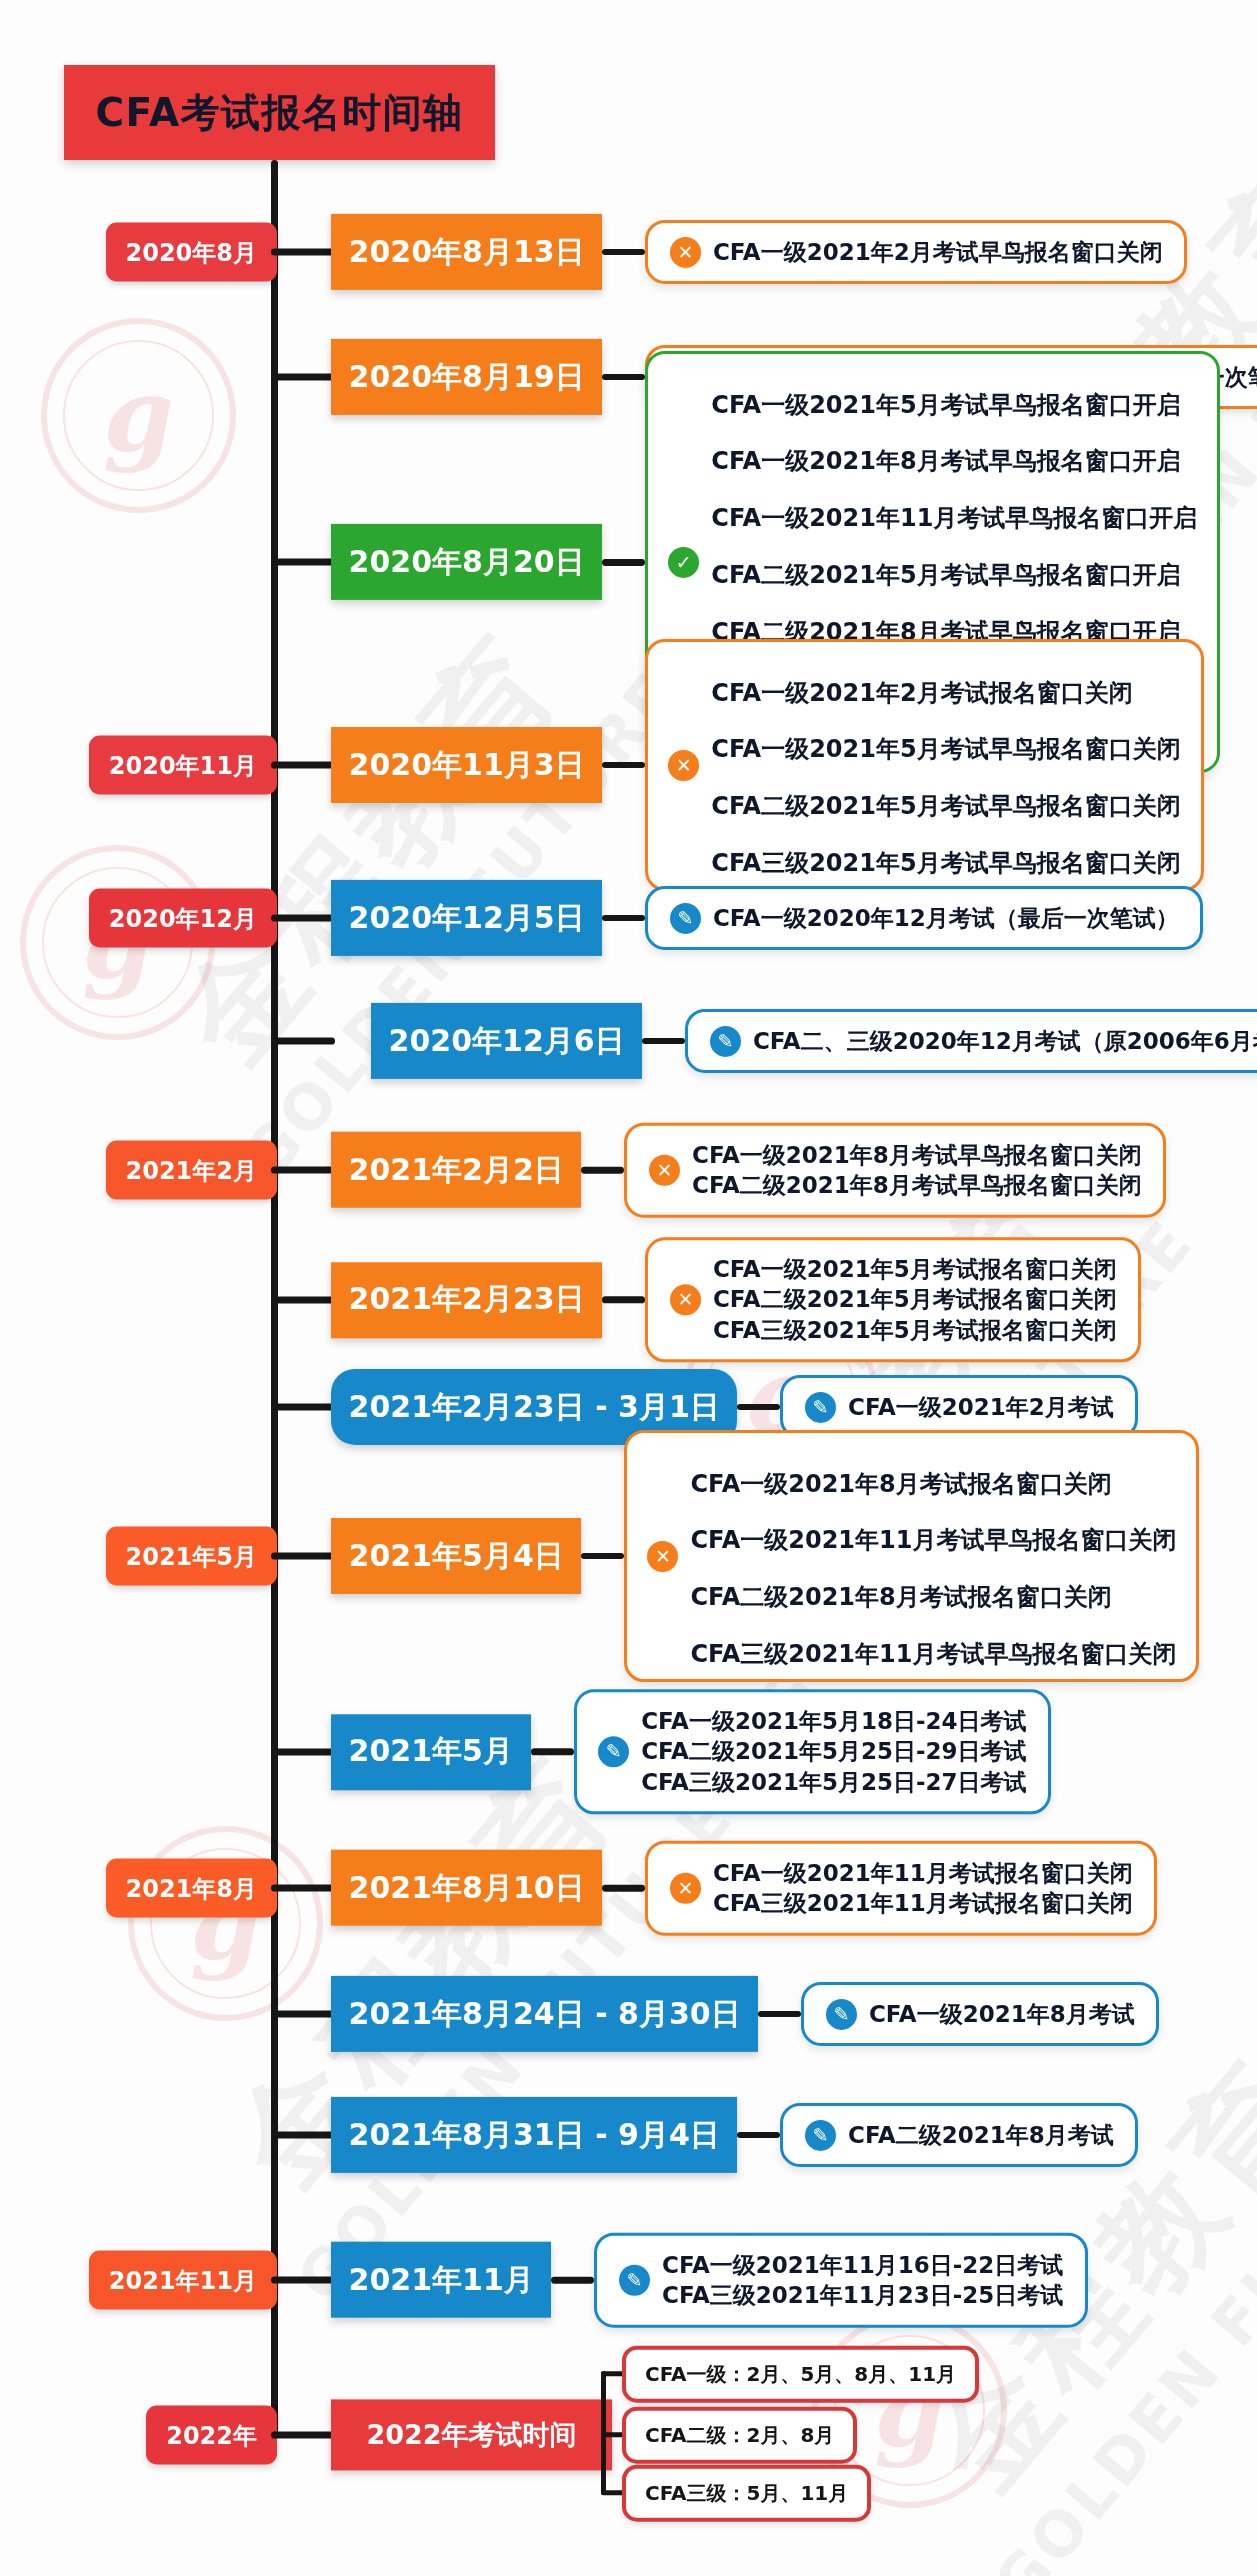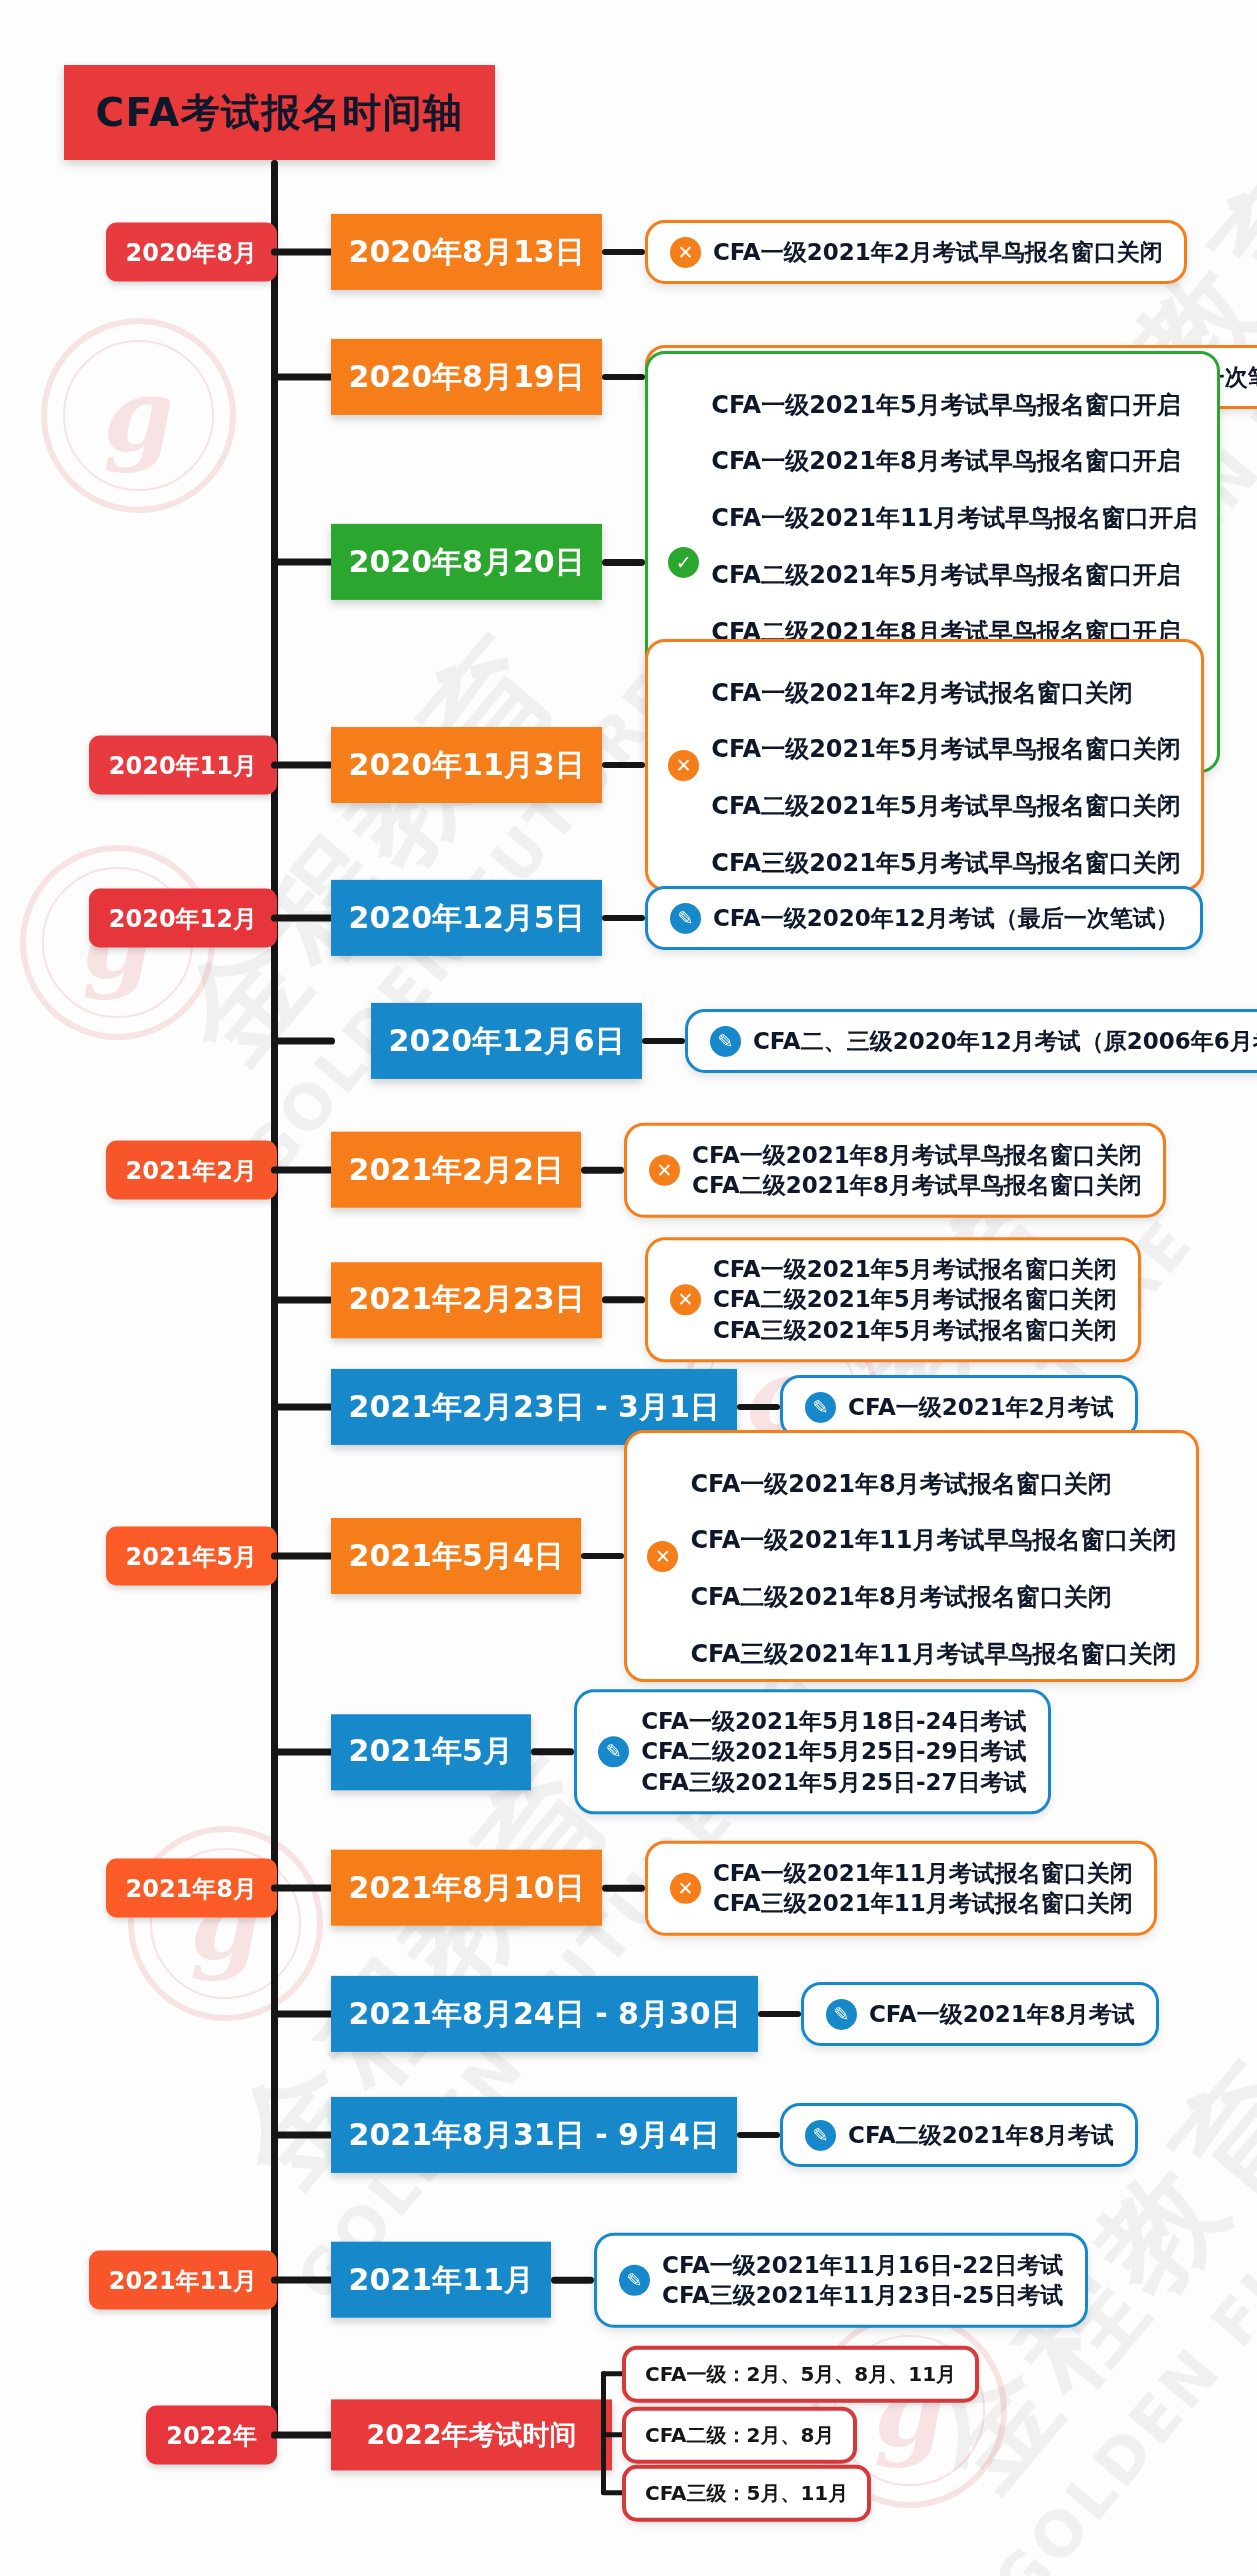--- a/index.html
+++ b/index.html
@@ -215,21 +215,21 @@
               <div class="pill-line">CFA一级2021年5月考试报名窗口关闭</div>
               <div class="pill-line">CFA二级2021年5月考试报名窗口关闭</div>
               <div class="pill-line">CFA三级2021年5月考试报名窗口关闭</div>
             </div>
           </div>
         </div>
       </div>
       <div class="row" style="top: 1407px;">
         <div class="bar" style="left: 271px; width: 64px;"></div>
         <div class="rowflex">
-          <div class="datebox" style="background: rgb(23, 137, 203);">2021年2月23日 - 3月1日</div>
+          <div class="datebox" style="background: rgb(23, 137, 203); border-radius: 24px;">2021年2月23日 - 3月1日</div>
           <div class="midbar"></div>
           <div class="pill" style="border-color: rgb(23, 137, 203);">
             <div class="icon-circle" style="background: rgb(23, 137, 203);">✎</div>
             <div class="pill-lines">
               <div class="pill-line">CFA一级2021年2月考试</div>
             </div>
           </div>
         </div>
       </div>
       <div class="row" style="top: 1556px;">

